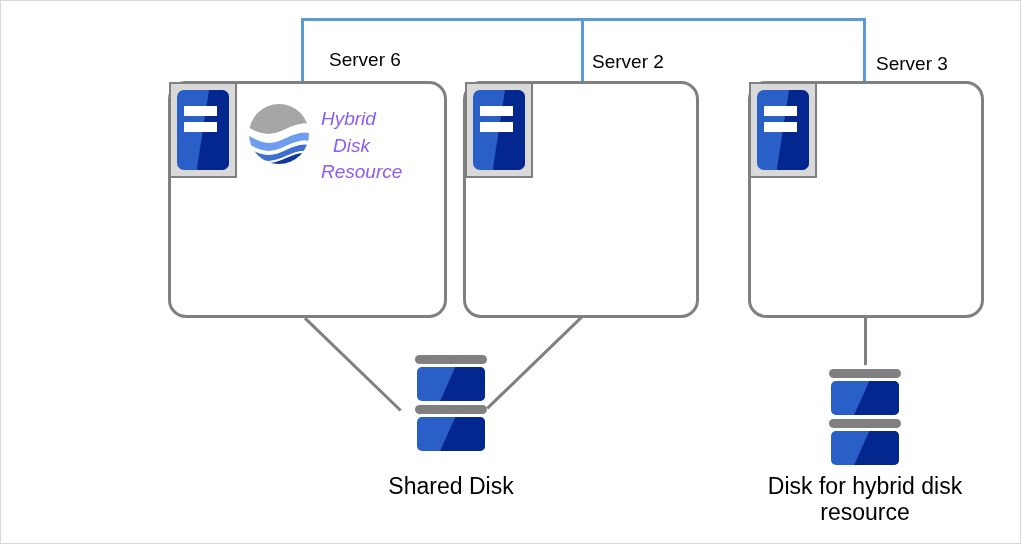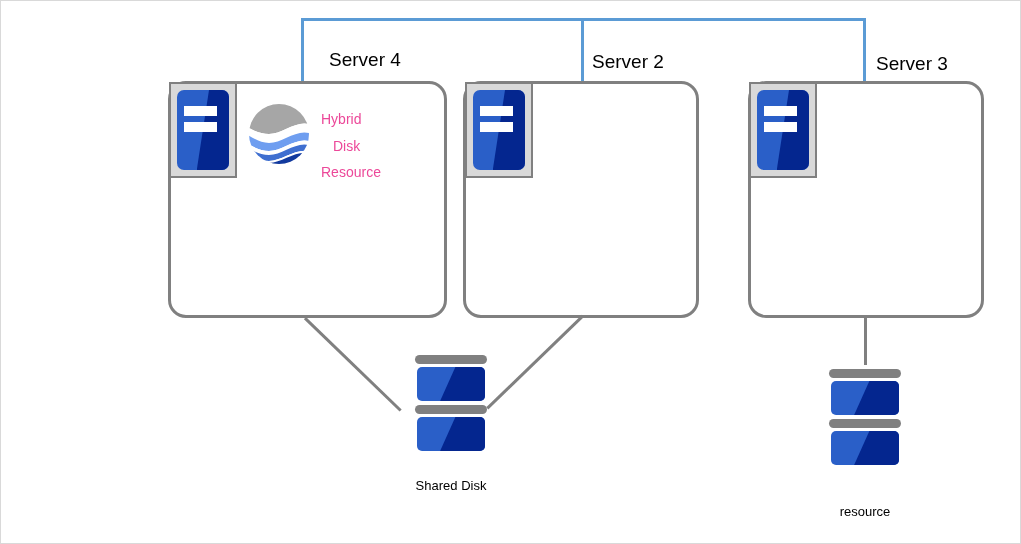--- a/index.html
+++ b/index.html
@@ -76,24 +76,25 @@
   .srv-bar.b1 { top: 20%; }
   .srv-bar.b2 { top: 40%; }
 
   
   .globe {
     position: absolute;
   }
   
   .res-text {
     position: absolute;
-    font-size: 14px;
-    color: #ec4899;
+    font-size: 19px;
+    color: #8b5cf6;
     line-height: 24px;
     white-space: nowrap;
+    font-style: italic;
   }
   
   .conn {
     position: absolute;
     background: #808080;
     transform-origin: 0 0;
   }
   
   .disk {
     position: absolute;
@@ -118,38 +119,38 @@
     content: "";
     position: absolute;
     top: 0; right: 0; bottom: 0;
     width: 66%;
     background: #04268f;
     clip-path: polygon(34% 0, 100% 0, 100% 100%, 0 100%);
   }
   
   .caption {
     position: absolute;
-    font-size: 13px;
+    font-size: 23px;
     color: #000000;
     line-height: 26px;
     text-align: center;
     white-space: nowrap;
   }
 </style>
 </head>
 <body>
 
 <div id="page">
 
   <div class="bus-h" style="left:300px; top:17px; width:565px; height:3px;"></div>
   <div class="bus-v" style="left:300px; top:17px; width:3px; height:63px;"></div>
   <div class="bus-v" style="left:580px; top:17px; width:3px; height:63px;"></div>
   <div class="bus-v" style="left:862px; top:17px; width:3px; height:63px;"></div>
 
-  <div class="srv-label" style="left:328px; top:49px;">Server 4</div>
+  <div class="srv-label" style="left:328px; top:49px;">Server 6</div>
   <div class="srv-label" style="left:591px; top:51px;">Server 2</div>
   <div class="srv-label" style="left:875px; top:53px;">Server 3</div>
 
   <div class="srv-box" style="left:167px; top:80px; width:279px; height:237px;"></div>
   <div class="srv-icon" style="left:168px; top:81px; width:68px; height:96px;">
     <div class="srv-icon-body">
       <div class="srv-bar b1"></div>
       <div class="srv-bar b2"></div>
     </div>
   </div>
@@ -209,15 +210,16 @@
     <div class="disk-block" style="top:62px; height:34px;"></div>
   </div>
   <div class="caption" style="left:300px; top:472px; width:300px;">Shared Disk</div>
 
   <div class="disk" style="left:828px; top:368px; width:72px; height:98px;">
     <div class="disk-bar" style="top:0px;"></div>
     <div class="disk-block" style="top:12px; height:34px;"></div>
     <div class="disk-bar" style="top:50px;"></div>
     <div class="disk-block" style="top:62px; height:34px;"></div>
   </div>
+  <div class="caption" style="left:714px; top:472px; width:300px;">Disk for hybrid disk</div>
   <div class="caption" style="left:714px; top:498px; width:300px;">resource</div>
 
 </div>
 
 </body></html>

